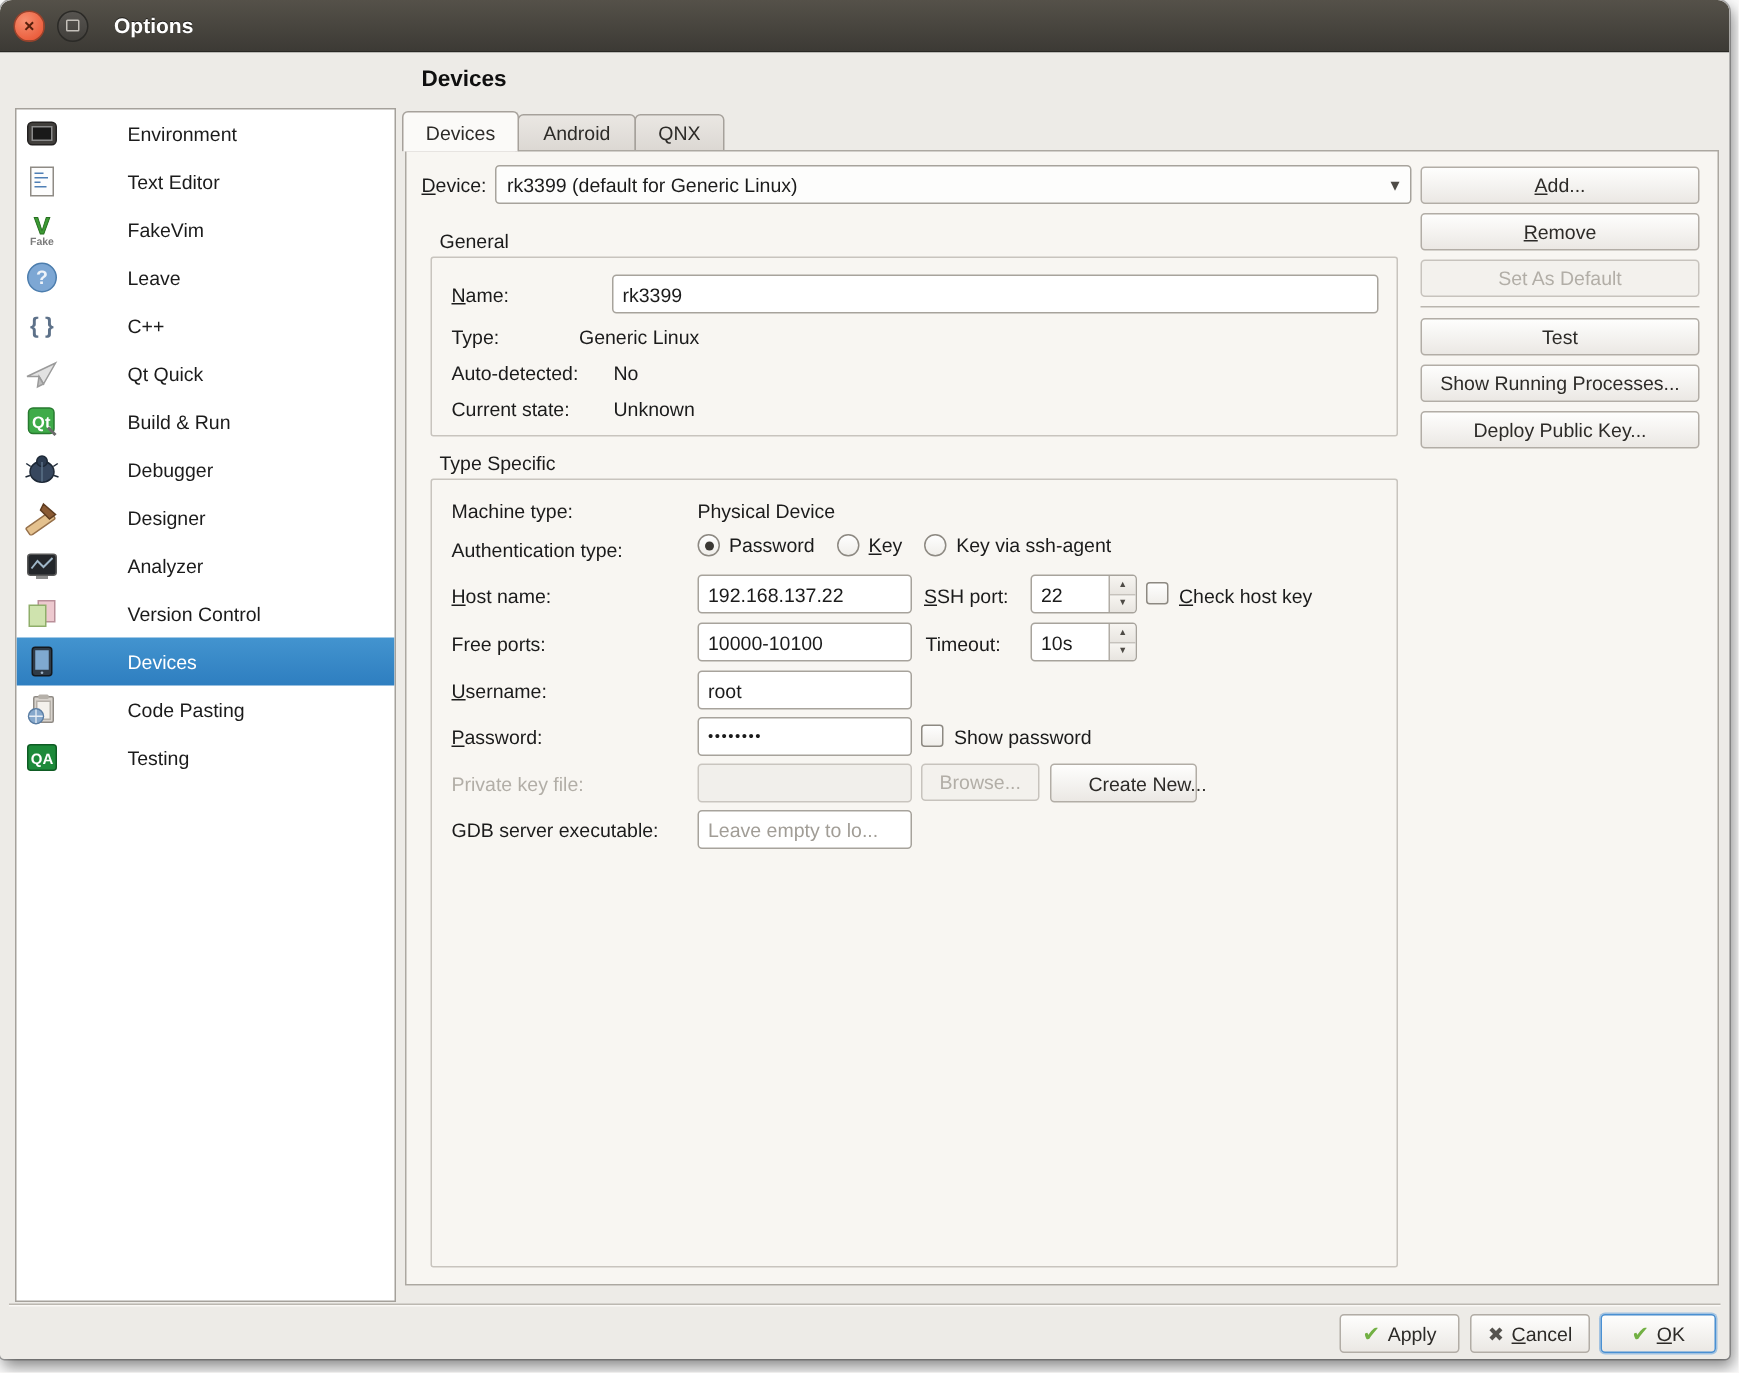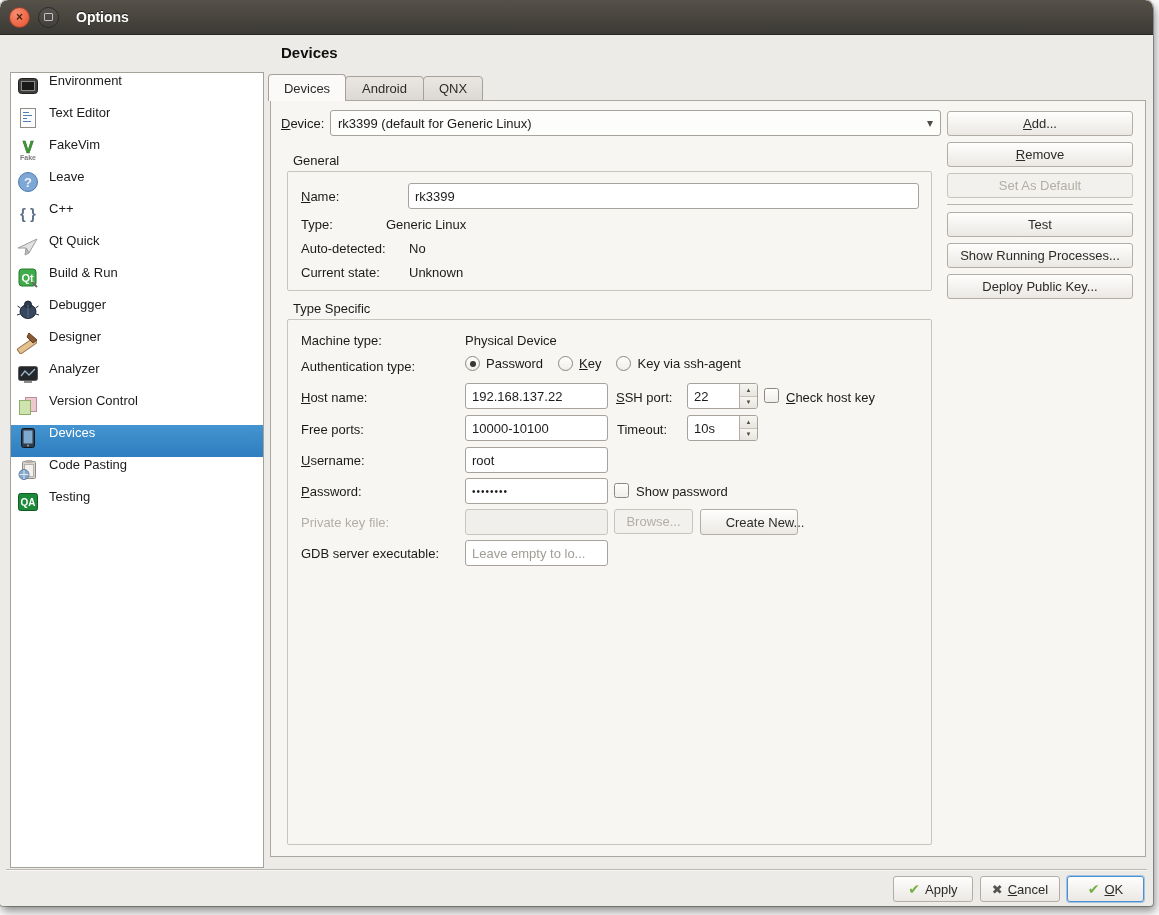--- a/index.html
+++ b/index.html
@@ -27,21 +27,21 @@
   .tinput:disabled{background:#f1efeb;border-color:#c9c5bf;}
   .btn{position:absolute;box-sizing:border-box;display:flex;align-items:center;justify-content:center;gap:5px;
     font-size:13px;color:#2d2b28;background:linear-gradient(#fefefd,#ebe8e4);border:1px solid #b2ada6;border-radius:3px;cursor:default;white-space:nowrap;}
   .btn.dis{color:#b2aea7;background:#f3f1ed;border-color:#c7c3bd;}
   .btn.focused{border-color:#4a90d2;box-shadow:0 0 0 1px rgba(98,160,220,.55);}
   .ico-check{color:#72b043;font-size:14px;line-height:1;}
   .ico-cross{color:#55534f;font-size:13px;line-height:1;}
   
   .filter{position:absolute;left:10px;top:44px;width:254px;height:23px;}
   .listbox{position:absolute;left:10px;top:72px;width:254px;height:796px;background:#fff;border:1px solid #a5a19b;box-sizing:border-box;overflow:hidden;}
-  .litem{height:32px;display:flex;padding-left:4px;font-size:13px;color:#1b1b1b;cursor:default;}
+  .litem{height:32px;display:flex;align-items:center;padding-left:4px;font-size:13px;color:#1b1b1b;cursor:default;gap:36px;}
   .litem .ic{width:26px;height:26px;flex:0 0 26px;display:flex;align-items:center;justify-content:center;margin-right:8px;}
   .litem.sel{background:linear-gradient(#4394cf,#2e7ec0);color:#fff;}
   
   .page-title{position:absolute;left:281px;top:44px;font-size:15px;font-weight:bold;color:#0f0f0f;}
   .tab{position:absolute;box-sizing:border-box;display:flex;align-items:center;justify-content:center;
     font-size:13px;color:#2d2b28;border:1px solid #a6a19b;border-radius:4px 4px 0 0;cursor:default;}
   .tab.active{background:#fbfaf8;border-bottom:none;z-index:3;}
   .tab.inactive{background:linear-gradient(#eae7e3,#dcd8d3);z-index:1;}
   .pane{position:absolute;left:270px;top:100px;width:876px;height:757px;background:#f8f6f2;border:1px solid #aca8a1;z-index:2;box-sizing:border-box;}
   .above{z-index:4;}

